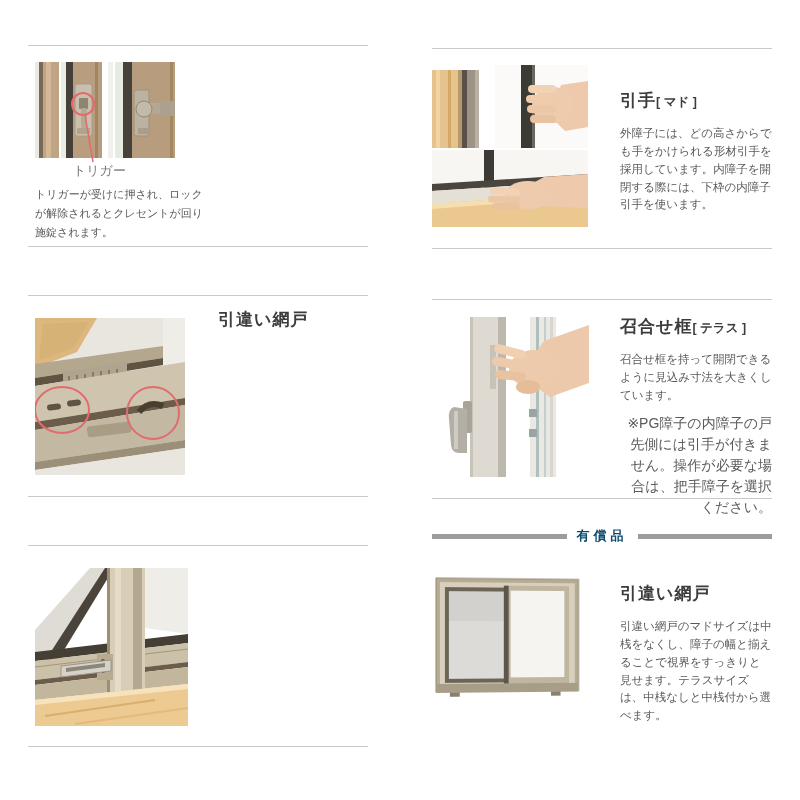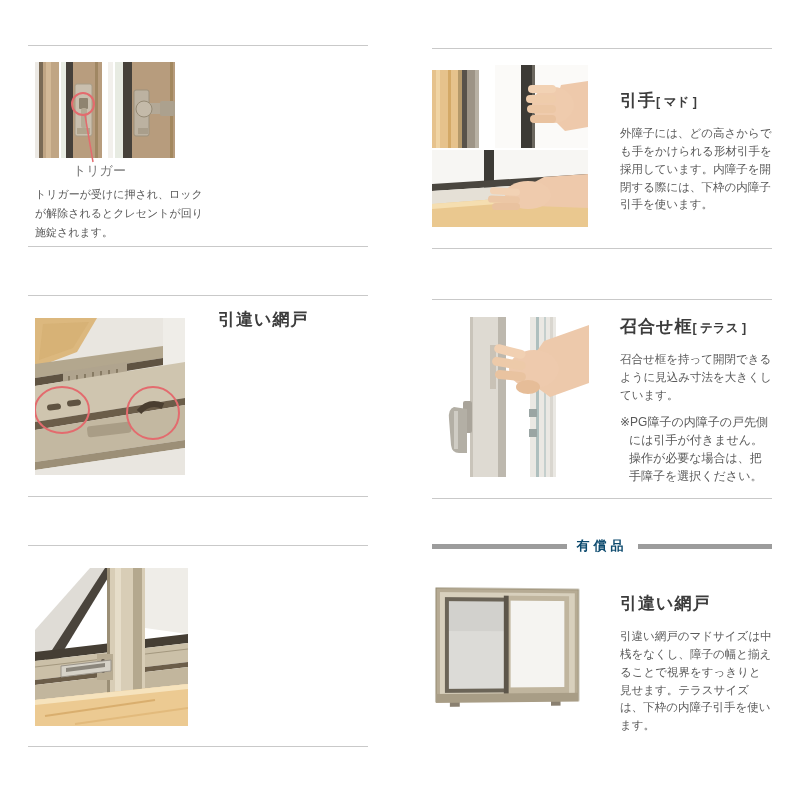--- a/index.html
+++ b/index.html
@@ -4,30 +4,30 @@
 <style>
   html,body{margin:0;padding:0;background:#ffffff;}
   body{width:800px;height:800px;position:relative;overflow:hidden;
        font-family:"Liberation Sans","DejaVu Sans",sans-serif;color:#5a5a5a;}
   .col{position:absolute;width:340px;}
   .col-left{left:28px;top:45px;}
   .col-right{left:432px;top:48px;}
   section{box-sizing:border-box;border-top:1px solid #c9c9c9;border-bottom:1px solid #c9c9c9;}
   .col-left section{height:202px;margin-bottom:48px;}
   .col-right .row1{height:201px;margin-bottom:50px;}
-  .col-right .row2{height:200px;margin-bottom:47px;}
+  .col-right .row2{height:200px;margin-bottom:37px;}
   .col-right .row3{border:none;height:210px;}
   .sec{display:flex;}
   .fig{flex:none;width:190px;box-sizing:border-box;}
   .col-right .fig{width:188px;}
   .txt{flex:1;min-width:0;}
   h3{margin:0 0 13px 0;font-size:17px;line-height:1.3;font-weight:600;color:#3c3c3c;letter-spacing:1px;}
   h3 .bracket{font-size:12.5px;letter-spacing:0;}
   .body-p{margin:0;font-size:11.5px;line-height:1.55;color:#5a5a5a;letter-spacing:0;}
-  .note{margin:8px 0 0 0;font-size:12px;line-height:1.5;color:#5a5a5a;}
+  .note{margin:8px 0 0 0;font-size:14px;line-height:1.5;color:#5a5a5a;text-align:right;}
   .note p{margin:0 0 1px 0;padding-left:9px;text-indent:-9px;}
   .cap{font-size:13px;color:#777;margin:4px 0 0 38px;}
   .subp{margin:5px 0 0 0;font-size:11px;line-height:1.72;color:#5a5a5a;width:176px;}
   
   .s1 .fig{padding:16px 0 0 7px;} .s1 .txt{padding-top:17px;}
   .s2 .fig{padding:16px 0 0 0;}  .s2 .txt{padding-top:41px;}
   .s3 .fig{padding:22px 0 0 7px;} .s3 .txt{padding-top:13px;}
   .s4 .fig{padding:17px 0 0 0;}  .s4 .txt{padding-top:16px;}
   .s5 .fig{padding:22px 0 0 7px;} .s5 .txt{padding-top:33px;}
   .s6 .fig{padding:33px 0 0 0;}  .s6 .txt{padding-top:44px;}
@@ -266,17 +266,17 @@
           <rect x="75" y="13" width="66" height="100" fill="#c0b59e"></rect>
           <rect x="80" y="18" width="56" height="88" fill="#f5f4f1"></rect>
           <rect x="73" y="13" width="5" height="100" fill="#5d564a"></rect>
           <rect x="4" y="112" width="147" height="9" fill="#a89d86"></rect>
           <rect x="18" y="121" width="10" height="4" fill="#8a8070"></rect>
           <rect x="122" y="121" width="10" height="4" fill="#8a8070"></rect>
         </svg>
       </div>
       <div class="txt">
         <h3>引違い網戸</h3>
-        <p class="body-p">引違い網戸のマドサイズは中桟をなくし、障子の幅と揃えることで視界をすっきりと見せます。テラスサイズは、下枠の内障子引手を使います。</p>
+        <p class="body-p">引違い網戸のマドサイズは中桟をなくし、障子の幅と揃えることで視界をすっきりと見せます。テラスサイズは、中桟なしと中桟付から選べます。</p>
       </div>
     </div>
   </section>
 </div>
 
 </body></html>

